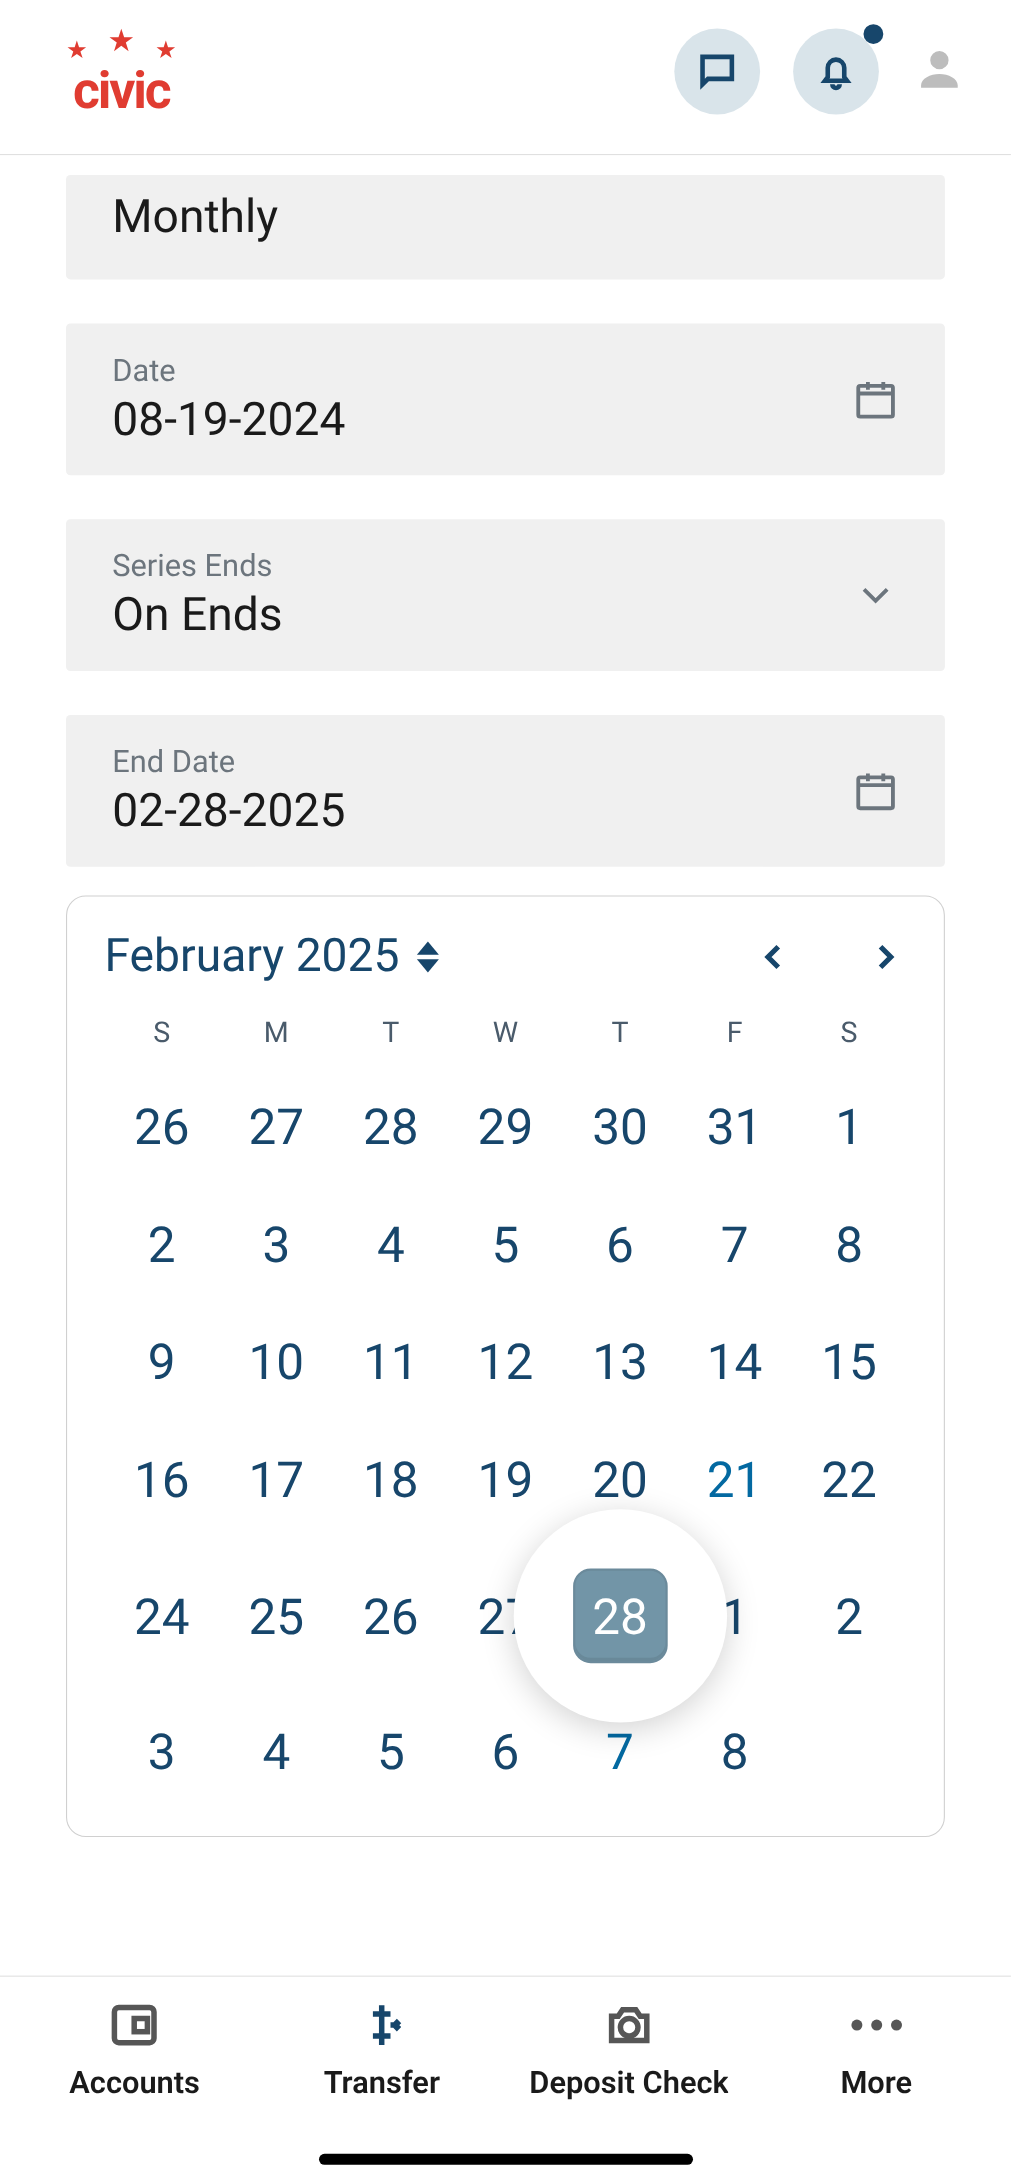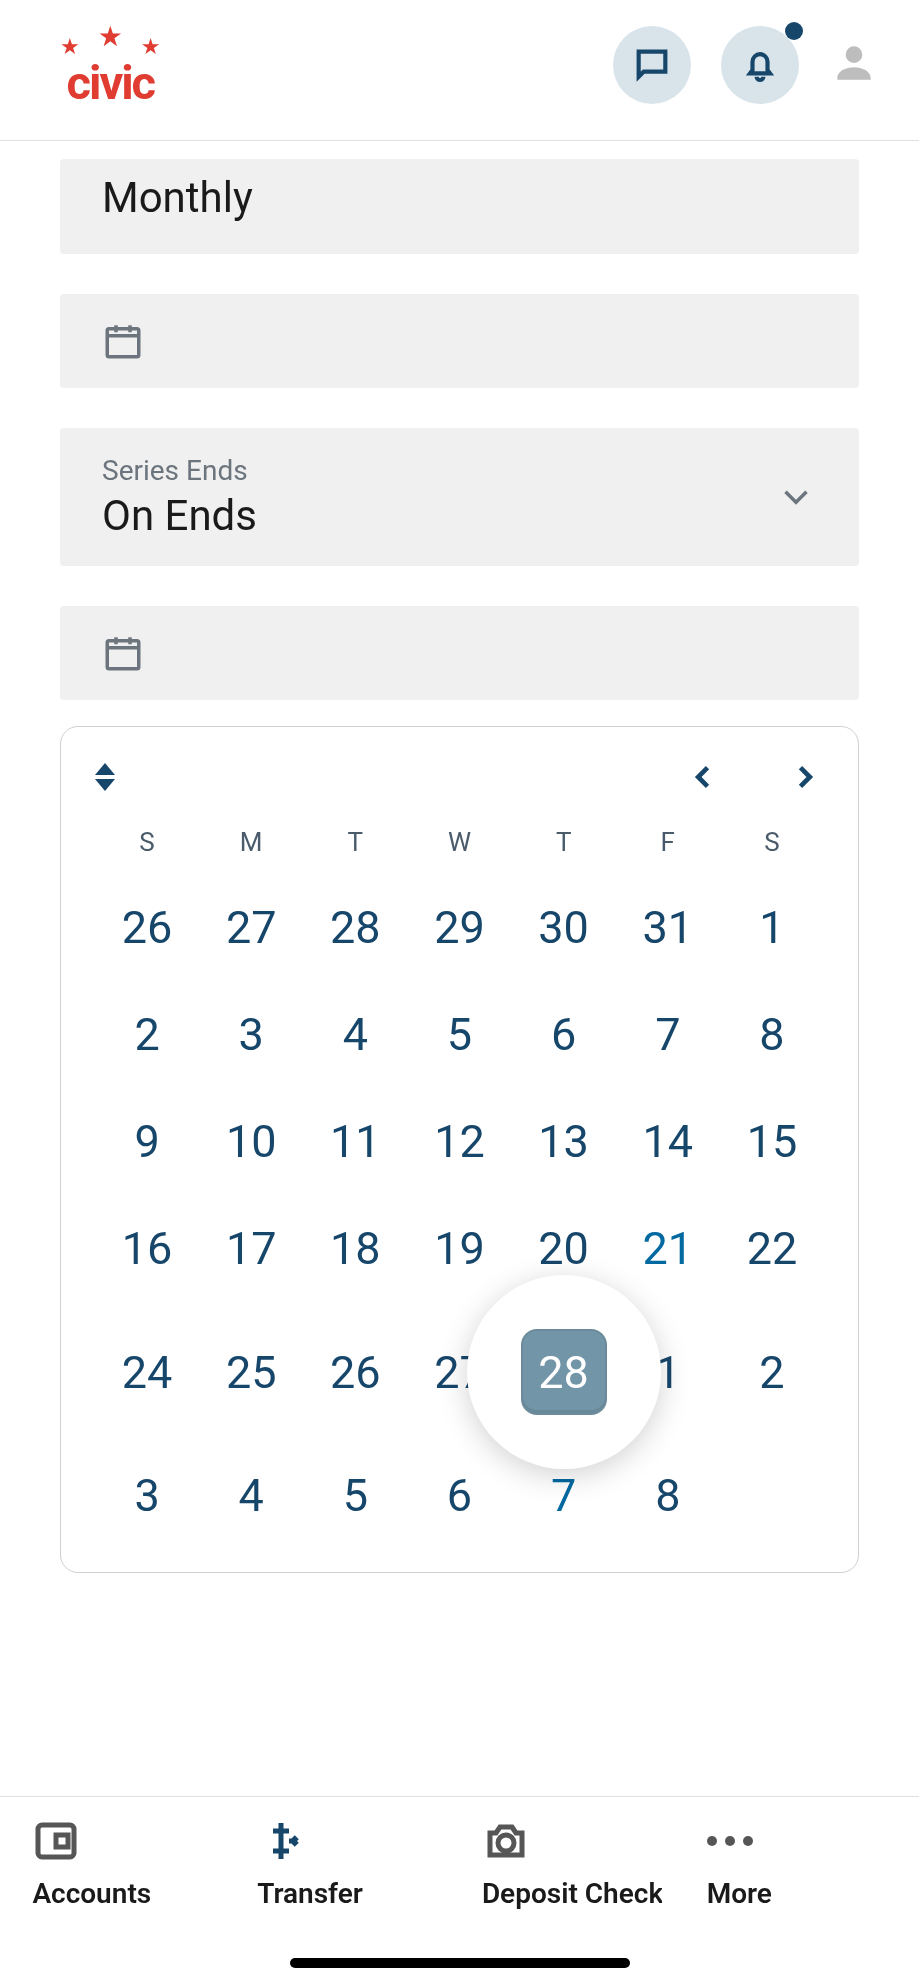--- a/index.html
+++ b/index.html
@@ -45,21 +45,21 @@
   .cal-grid { display: grid; grid-template-columns: repeat(7, 1fr); text-align: center; margin-top: 30px; row-gap: 34px; }
   .cal-dow { font-size: 26px; color: #4a5b6b; font-weight: 400; }
   .cal-day { font-size: 45px; color: #17466b; font-weight: 400; cursor: pointer; padding: 10px 0; position: relative; display:flex; align-items:center; justify-content:center;}
   .cal-day.faded { color: #0369a1; }
   .cal-day.selected .day-inner { background: #7295a7; color: #fff; width: 86px; height: 86px; border-radius: 16px; display: flex; align-items: center; justify-content: center; box-shadow: inset 0 -3px 0 rgba(0,0,0,0.08); border:2px solid #6b8a9b;}
   .cal-day.halo::before { content: ""; position: absolute; width: 194px; height: 194px; background: #fff; border-radius: 50%; box-shadow: 0 6px 30px rgba(0,0,0,0.18); z-index: 1; }
   .cal-day.halo .day-inner { position: relative; z-index: 2; }
 
   
   .bottom-nav { border-top: 1px solid #e0e0e0; display: flex; justify-content: space-around; padding: 20px 10px 70px 10px; background:#fff; }
-  .nav-item { display: flex; flex-direction: column; gap: 12px; cursor: pointer; width: 180px; overflow:hidden;}
+  .nav-item { display: flex; flex-direction: column; align-items: center; gap: 12px; cursor: pointer; width: 180px; overflow:hidden;}
   .nav-item .nav-icon { width: 48px; height: 48px; stroke: #565656; fill: none; stroke-width: 2.5; }
   .nav-item .nav-label { font-size: 28px; color: #1a1a1a; font-weight: 600; white-space: nowrap; }
   .nav-item.active { position: relative; }
   .nav-item.active::before { content: ""; position: absolute; top: -20px; left: 50%; transform: translateX(-50%); width: 110px; height: 8px; background: #17466b; border-radius: 2px;}
   .nav-item.active .nav-icon { stroke: #17466b; }
   .more-dots { display:flex; gap:8px; height:48px; align-items:center;}
   .more-dots span{ width:10px;height:10px;background:#565656;border-radius:50%;}
 
   .home-indicator{ position:absolute; bottom:12px; left:50%; transform:translateX(-50%); width:340px; height:10px; background:#000; border-radius:6px;}
 </style>
@@ -98,46 +98,55 @@
 
 <div class="content">
 
   <div class="field first">
     <div class="field-body">
       <div class="field-value">Monthly</div>
     </div>
   </div>
 
   <div class="field">
+    <div class="field-body">
+      <div class="field-label">Date</div>
+      <div class="field-value">08-19-2024</div>
+    </div>
     <svg class="field-icon" viewBox="0 0 24 24">
         <rect x="3" y="5" width="18" height="16" rx="1"></rect>
         <path d="M3 9h18M8 3v4M16 3v4"></path>
       </svg>
   </div>
 
   <div class="field">
     <div class="field-body">
       <div class="field-label">Series Ends</div>
       <div class="field-value">On Ends</div>
     </div>
     <svg class="field-icon" viewBox="0 0 24 24">
         <path d="M6 9l6 6 6-6"></path>
       </svg>
   </div>
 
   <div class="field">
+    <div class="field-body">
+      <div class="field-label">End Date</div>
+      <div class="field-value">02-28-2025</div>
+    </div>
     <svg class="field-icon" viewBox="0 0 24 24">
         <rect x="3" y="5" width="18" height="16" rx="1"></rect>
         <path d="M3 9h18M8 3v4M16 3v4"></path>
       </svg>
   </div>
 
   <div class="calendar">
     <div class="cal-header">
       <div class="cal-month-wrap">
+        <span class="cal-month">February 2025</span>
         <span class="cal-spin">
           <span class="cal-spin-tri tri-up"></span>
           <span class="cal-spin-tri tri-down"></span>
         </span>
       </div>
       <div class="cal-nav">
         <div class="cal-arrow">
           <svg viewBox="0 0 24 24">
               <path d="M15 4l-8 8 8 8"></path>
             </svg>

